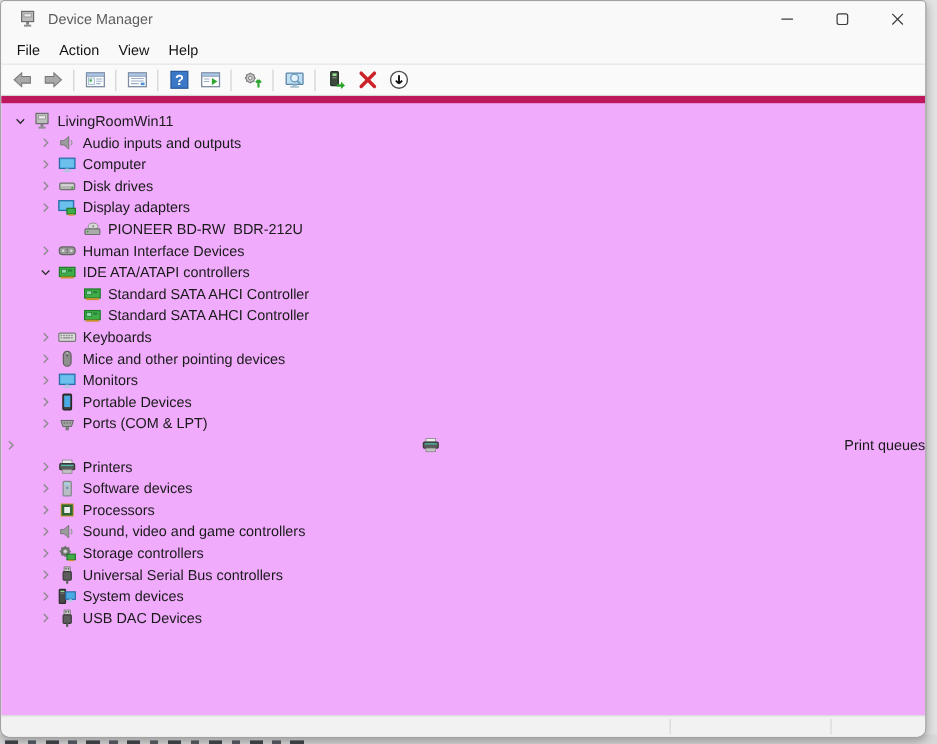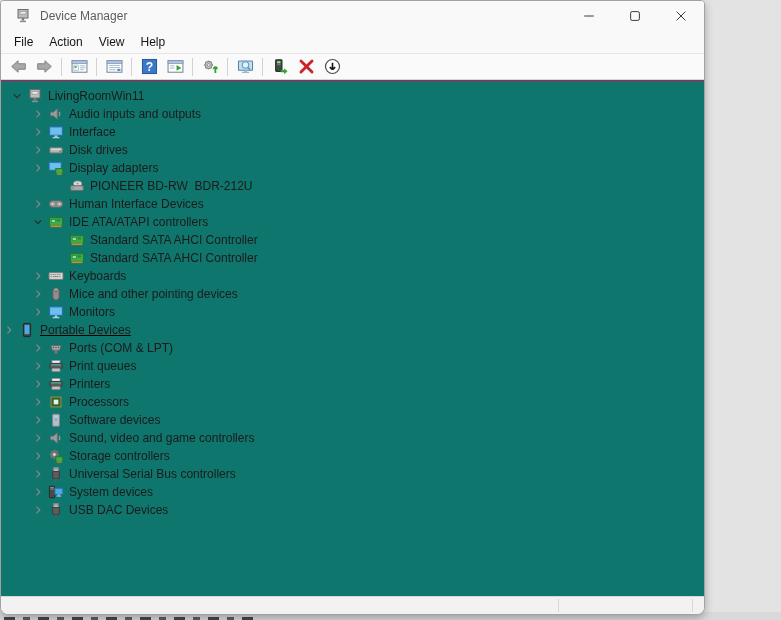--- a/index.html
+++ b/index.html
@@ -8,21 +8,21 @@
     font-family: "Liberation Sans", sans-serif;
     background: #e3e3e3;
     position: relative;
   }
   .desktop-strip { position:absolute; left:0; bottom:0; width:100%; height:8px; background:#d9d9d9; }
   .smudge {
     position:absolute; left:4px; bottom:0; width:250px; height:3px;
     background: repeating-linear-gradient(90deg,#43484e 0 11px, transparent 11px 19px, #5a5f66 19px 26px, transparent 26px 34px);
   }
   .window {
-    position:absolute; top:0; left:0; width:705px; height:615px;
+    position:absolute; top:0; left:0; width:772px; height:615px;
     background:#f9f9f9;
     border:1px solid #a2a2a2;
     border-radius:8px;
     border-top-left-radius:4px; border-top-right-radius:4px;
     box-shadow:0 3px 8px rgba(0,0,0,.28);
     display:flex; flex-direction:column; overflow:hidden;
     z-index:2;
   }
   
   .titlebar { height:30px; flex:none; display:flex; align-items:center; padding-left:14px; background:#f9f9f9; }
@@ -37,21 +37,21 @@
   .menu-item { font-size:12px; color:#141414; padding:2px 8px; }
   
   .toolbar {
     height:27px; flex:none; display:flex; align-items:center; padding-left:4px;
     background:#fafafa; border-top:1px solid #e6e6e6; border-bottom:1px solid #d6d6d6;
   }
   .tool-btn { width:24px; height:24px; display:flex; align-items:center; justify-content:center; margin:0 1px; border-radius:2px; }
   .tool-btn .icon16 { width:17px; height:17px; }
   .tool-sep { width:1px; height:18px; background:#d2d2d2; margin:0 4px; flex:none; }
   
-  .content { flex:1; background:#0f766e; border-top:1px solid #be185d; overflow:hidden; padding-top:6px; }
+  .content { flex:1; background:#f0abfc; border-top:6px solid #be185d; overflow:hidden; padding-top:6px; }
   .tree-row { height:18px; display:flex; align-items:center; }
   .chevron { width:16px; height:16px; flex:none; display:flex; align-items:center; justify-content:center; }
   .chevron svg { width:12px; height:12px; display:block; }
   .tree-icon { width:16px; height:16px; flex:none; margin:0 5px 0 2px; }
   .tree-icon svg { width:16px; height:16px; display:block; }
   .tree-label { font-size:12px; color:#1a1a1a; white-space:pre; }
   
   .statusbar { height:18px; flex:none; background:#f2f2f2; border-top:1px solid #d8d8d8; display:flex; }
   .status-sec { height:100%; }
   .status-sec.s1 { width:557px; }
@@ -258,21 +258,21 @@
           </svg>
         </span>
         <span class="tree-icon">
           <svg viewBox="0 0 16 16">
             <rect x="1.5" y="2.8" width="13" height="8.6" fill="#4aaae4" stroke="#2d6da6"></rect>
             <rect x="2.5" y="3.8" width="11" height="6.6" fill="#6cc0ee"></rect>
             <rect x="6.6" y="11.4" width="2.8" height="1.6" fill="#a9cade"></rect>
             <rect x="4.6" y="13" width="6.8" height="1.3" fill="#a9cade"></rect>
           </svg>
         </span>
-        <span class="tree-label">Interface</span>
+        <span class="tree-label">Computer</span>
       </div>
       <div class="tree-row" style="padding-left: 29px;">
         <span class="chevron">
           <svg viewBox="0 0 16 16">
             <path d="M6 3.6 L10.4 8 L6 12.4" fill="none" stroke="#8a8a8a" stroke-width="1.5"></path>
           </svg>
         </span>
         <span class="tree-icon">
           <svg viewBox="0 0 16 16">
             <rect x="1.8" y="5.6" width="12.4" height="5.4" rx="1" fill="#b5b5b5" stroke="#737373"></rect>
@@ -414,21 +414,21 @@
         <span class="tree-icon">
           <svg viewBox="0 0 16 16">
             <rect x="1.5" y="2.8" width="13" height="8.6" fill="#4aaae4" stroke="#2d6da6"></rect>
             <rect x="2.5" y="3.8" width="11" height="6.6" fill="#6cc0ee"></rect>
             <rect x="6.6" y="11.4" width="2.8" height="1.6" fill="#a9cade"></rect>
             <rect x="4.6" y="13" width="6.8" height="1.3" fill="#a9cade"></rect>
           </svg>
         </span>
         <span class="tree-label">Monitors</span>
       </div>
-      <div class="tree-row" style=" text-decoration: underline;">
+      <div class="tree-row" style="padding-left: 29px;">
         <span class="chevron">
           <svg viewBox="0 0 16 16">
             <path d="M6 3.6 L10.4 8 L6 12.4" fill="none" stroke="#8a8a8a" stroke-width="1.5"></path>
           </svg>
         </span>
         <span class="tree-icon">
           <svg viewBox="0 0 16 16">
             <rect x="4.4" y="1.4" width="7.2" height="13.2" rx="1" fill="#3f3f3f" stroke="#262626"></rect>
             <rect x="5.5" y="2.8" width="5" height="9.4" fill="#4aaae4"></rect>
           </svg>
@@ -447,21 +447,21 @@
             <g fill="#4f4f4f">
               <circle cx="5.6" cy="7.4" r="0.6"></circle>
               <circle cx="8" cy="7.4" r="0.6"></circle>
               <circle cx="10.4" cy="7.4" r="0.6"></circle>
             </g>
             <rect x="6.6" y="10.4" width="2.8" height="3.2" fill="#7a7a7a"></rect>
           </svg>
         </span>
         <span class="tree-label">Ports (COM &amp; LPT)</span>
       </div>
-      <div class="tree-row" style="padding-left: 29px;">
+      <div class="tree-row" style=" justify-content: space-between;">
         <span class="chevron">
           <svg viewBox="0 0 16 16">
             <path d="M6 3.6 L10.4 8 L6 12.4" fill="none" stroke="#8a8a8a" stroke-width="1.5"></path>
           </svg>
         </span>
         <span class="tree-icon">
           <svg viewBox="0 0 16 16">
             <rect x="4" y="2.4" width="8" height="3" fill="#ececec" stroke="#8a8a8a" stroke-width="0.7"></rect>
             <rect x="1.8" y="5.4" width="12.4" height="5" rx="0.8" fill="#5a5a5a" stroke="#3a3a3a"></rect>
             <rect x="3" y="6.4" width="10" height="1" fill="#49c0b0"></rect>
@@ -487,41 +487,41 @@
         <span class="tree-label">Printers</span>
       </div>
       <div class="tree-row" style="padding-left: 29px;">
         <span class="chevron">
           <svg viewBox="0 0 16 16">
             <path d="M6 3.6 L10.4 8 L6 12.4" fill="none" stroke="#8a8a8a" stroke-width="1.5"></path>
           </svg>
         </span>
         <span class="tree-icon">
           <svg viewBox="0 0 16 16">
+            <rect x="4.6" y="2.2" width="6.8" height="12" rx="0.8" fill="#b9bec4" stroke="#82878d"></rect>
+            <rect x="5.8" y="3.6" width="4.4" height="1.4" fill="#9fd8ee"></rect>
+            <circle cx="8" cy="7.6" r="0.9" fill="#4a90c4"></circle>
+          </svg>
+        </span>
+        <span class="tree-label">Software devices</span>
+      </div>
+      <div class="tree-row" style="padding-left: 29px;">
+        <span class="chevron">
+          <svg viewBox="0 0 16 16">
+            <path d="M6 3.6 L10.4 8 L6 12.4" fill="none" stroke="#8a8a8a" stroke-width="1.5"></path>
+          </svg>
+        </span>
+        <span class="tree-icon">
+          <svg viewBox="0 0 16 16">
             <rect x="2.6" y="2.6" width="10.8" height="10.8" fill="#c8922a"></rect>
             <rect x="3.4" y="3.4" width="9.2" height="9.2" fill="#2e6b33"></rect>
             <rect x="5.2" y="5.2" width="5.6" height="5.6" fill="#e9efe9" stroke="#1d4a20" stroke-width="0.6"></rect>
           </svg>
         </span>
         <span class="tree-label">Processors</span>
-      </div>
-      <div class="tree-row" style="padding-left: 29px;">
-        <span class="chevron">
-          <svg viewBox="0 0 16 16">
-            <path d="M6 3.6 L10.4 8 L6 12.4" fill="none" stroke="#8a8a8a" stroke-width="1.5"></path>
-          </svg>
-        </span>
-        <span class="tree-icon">
-          <svg viewBox="0 0 16 16">
-            <rect x="4.6" y="2.2" width="6.8" height="12" rx="0.8" fill="#b9bec4" stroke="#82878d"></rect>
-            <rect x="5.8" y="3.6" width="4.4" height="1.4" fill="#9fd8ee"></rect>
-            <circle cx="8" cy="7.6" r="0.9" fill="#4a90c4"></circle>
-          </svg>
-        </span>
-        <span class="tree-label">Software devices</span>
       </div>
       <div class="tree-row" style="padding-left: 29px;">
         <span class="chevron">
           <svg viewBox="0 0 16 16">
             <path d="M6 3.6 L10.4 8 L6 12.4" fill="none" stroke="#8a8a8a" stroke-width="1.5"></path>
           </svg>
         </span>
         <span class="tree-icon">
           <svg viewBox="0 0 16 16">
             <path d="M2.5 6.2 H5.3 L9.3 2.8 V13.2 L5.3 9.8 H2.5 Z" fill="#9b9b9b" stroke="#6e6e6e" stroke-width="0.7"></path>

